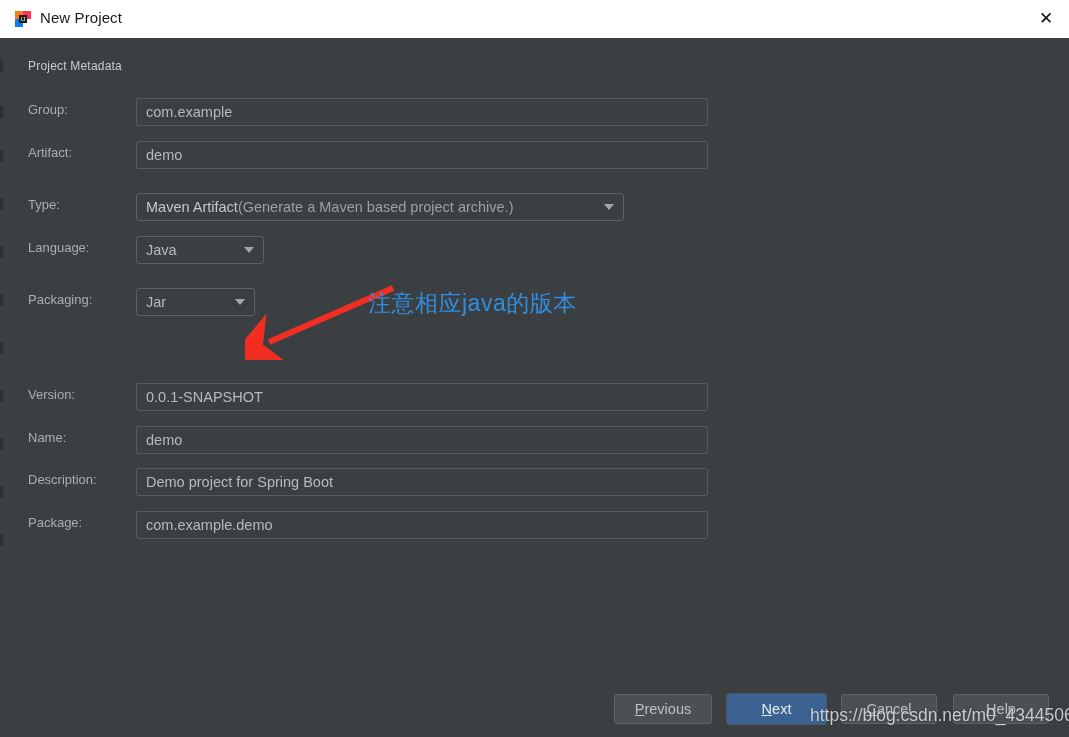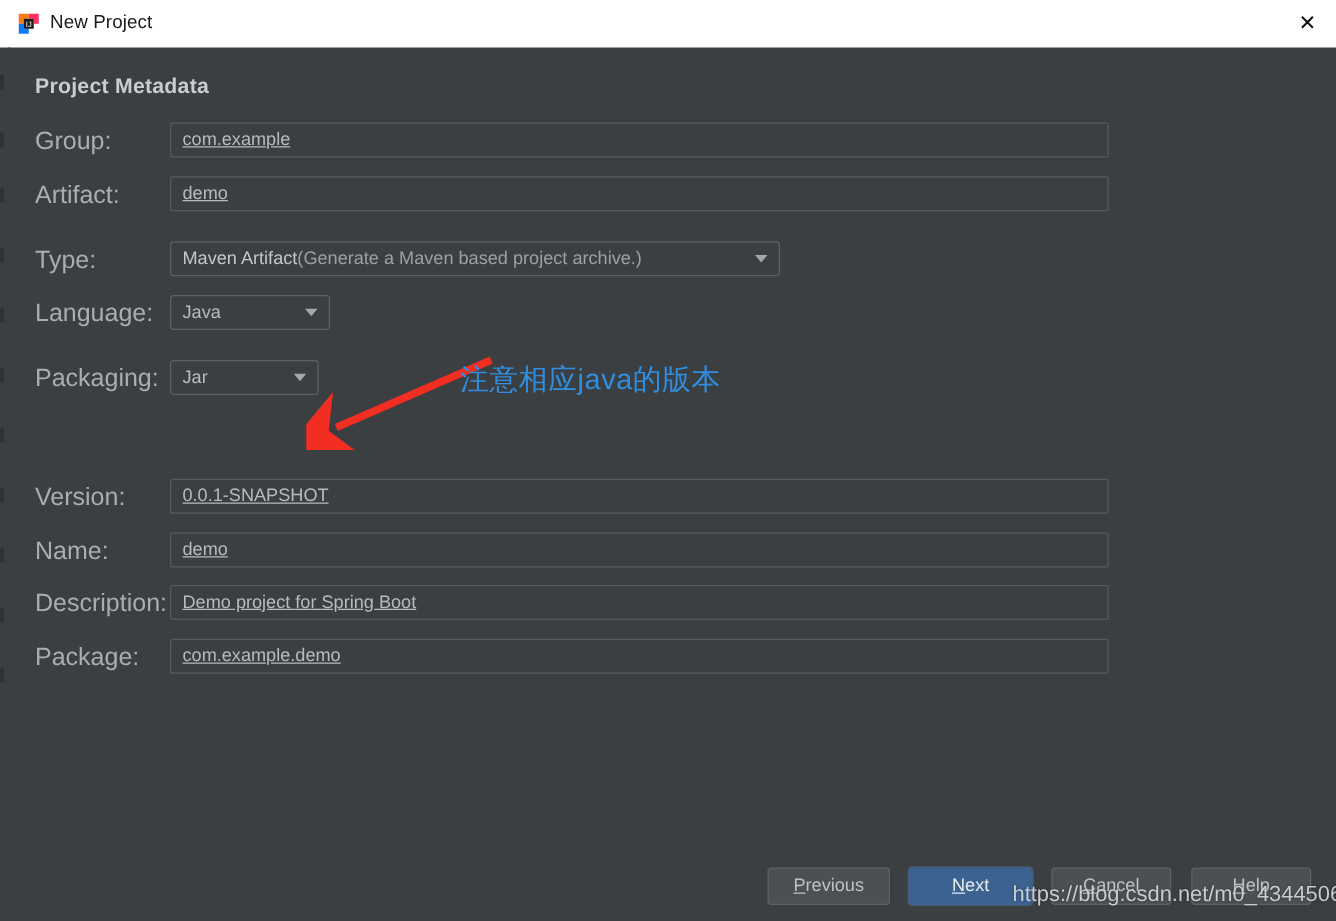--- a/index.html
+++ b/index.html
@@ -73,54 +73,54 @@
   .content {
     position: absolute;
     left: 7px; top: 38px;
     width: 1062px; height: 699px;
     background: #3c3f41;
   }
 
   .section-title {
     position: absolute;
     left: 21px; top: 21px;
-    font-size: 17px;
-    font-weight: bold;
+    font-size: 12px;
+    font-weight: normal;
     color: #c8cdd2;
     letter-spacing: .2px;
   }
 
   
   .row { position: absolute; left: 0; width: 100%; height: 30px; }
   .lbl {
     position: absolute;
     left: 21px;
     top: 4px;
-    font-size: 20px;
+    font-size: 13px;
     color: #a9aeb3;
     white-space: nowrap;
   }
 
   .field {
     position: absolute;
     left: 129px;
     height: 28px;
     box-sizing: border-box;
     background: #3c3f41;
     border: 1px solid #585b5d;
     border-radius: 2px;
     display: flex;
     align-items: center;
     padding: 0 9px;
     font-size: 14.5px;
     color: #b6bbc0;
     white-space: nowrap;
     overflow: hidden;
   }
-  .field.text { width: 751px; text-decoration: underline; }
+  .field.text { width: 572px; }
 
   .combo {
     position: absolute;
     left: 129px;
     height: 28px;
     box-sizing: border-box;
     background: #3c3f41;
     border: 1px solid #5e6164;
     border-radius: 3px;
     display: flex;

